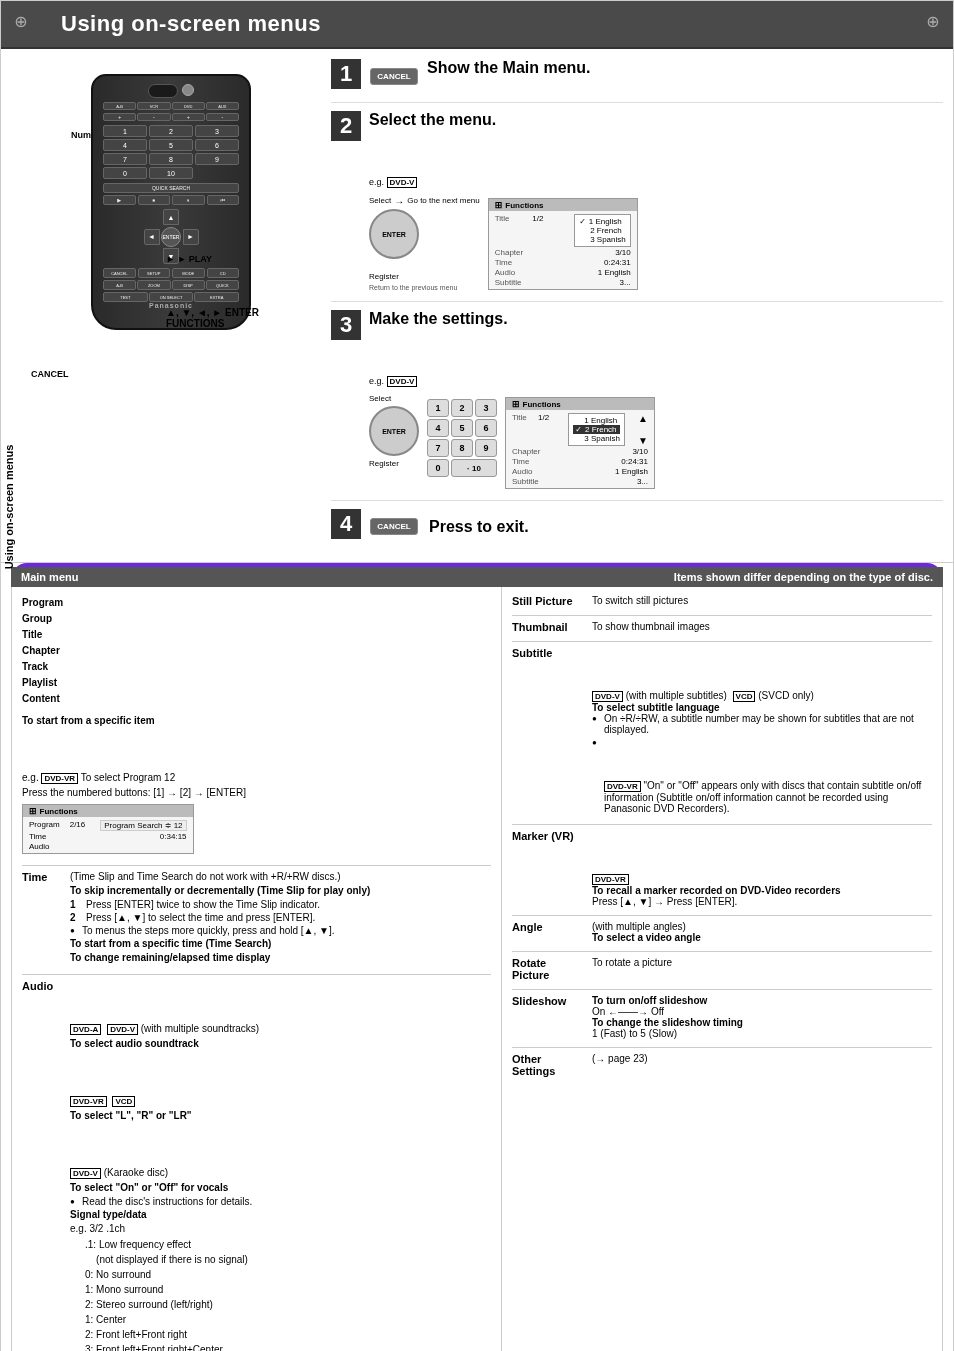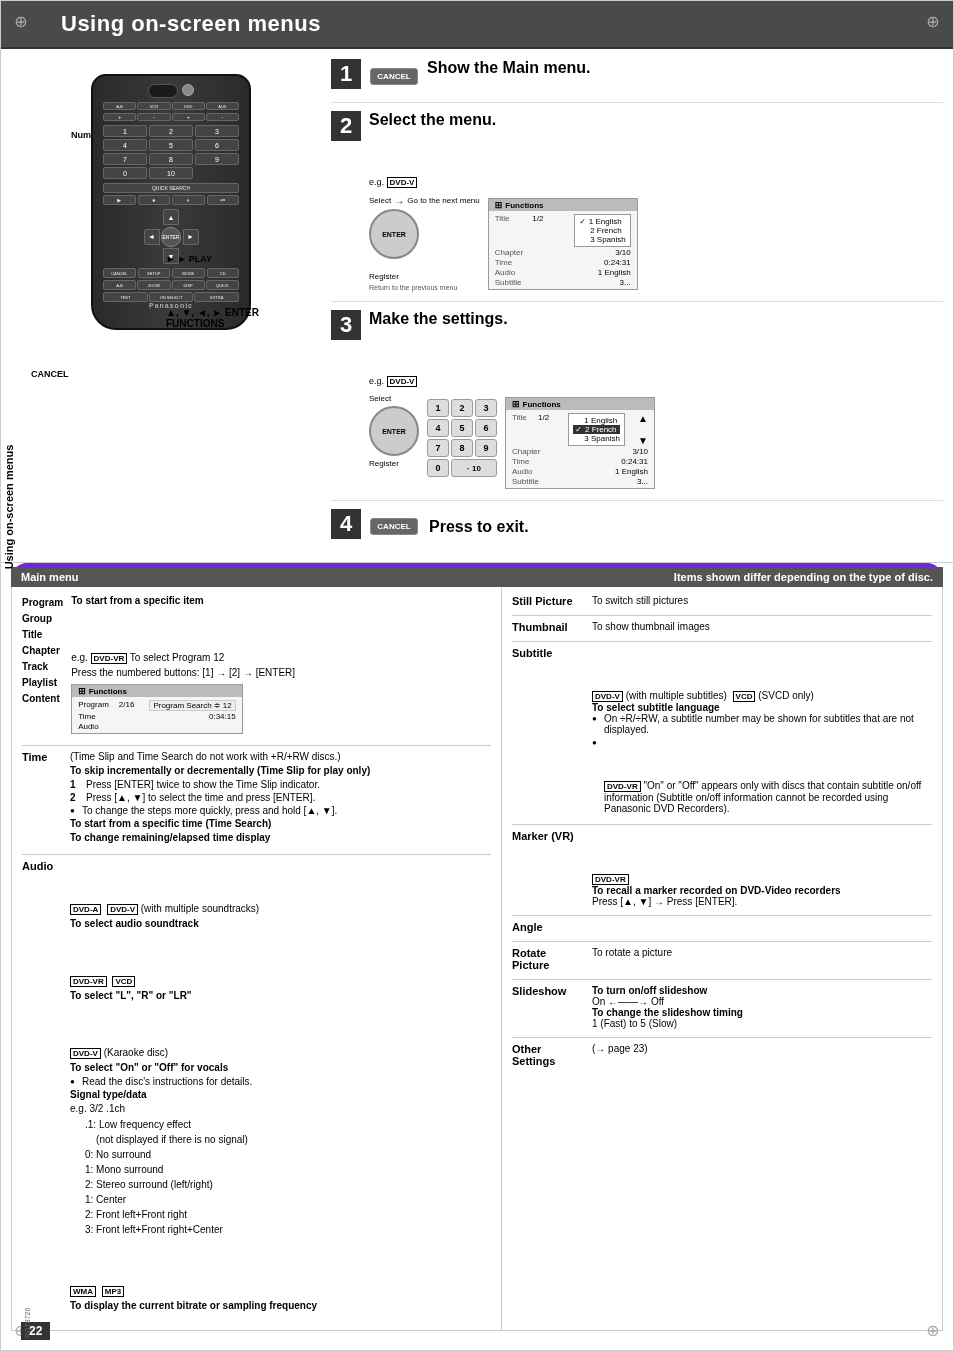--- a/index.html
+++ b/index.html
@@ -726,21 +726,21 @@
 
   <div class="main-menu-section" style="margin: 0 10px 10px 10px;">
     <div class="main-menu-header">
       <span>Main menu</span>
       <span>Items shown differ depending on the type of disc.</span>
     </div>
     <div class="main-menu-body">
 
       <div class="main-menu-left">
 
-        <div style="display:flex; gap:8px; margin-bottom:8px;">
+        <div style="display:flex; flex-direction:column; gap:8px; margin-bottom:8px;">
           <div class="menu-group-labels">
             Program<br>Group<br>Title<br>Chapter<br>Track<br>Playlist<br>Content
           </div>
           <div style="flex:1;">
             <div class="menu-item-desc">
               <b>To start from a specific item</b>
             </div>
             <div class="menu-item-desc">
               e.g. <span class="badge">DVD-VR</span> To select Program 12
             </div>
@@ -784,21 +784,21 @@
             </div>
             <div class="numbered-list-item">
               <span class="list-num">1</span>
               <span>Press [ENTER] twice to show the Time Slip indicator.</span>
             </div>
             <div class="numbered-list-item">
               <span class="list-num">2</span>
               <span>Press [▲, ▼] to select the time and press [ENTER].</span>
             </div>
             <div class="bullet-item">
-              To change the steps more quickly, press and hold [▲, ▼].
+              To menus the steps more quickly, press and hold [▲, ▼].
             </div>
             <div class="menu-item-desc">
               <b>To start from a specific time (Time Search)</b>
             </div>
             <div class="menu-item-desc">
               <b>To change remaining/elapsed time display</b>
             </div>
           </div>
         </div>
 
@@ -901,20 +901,24 @@
               <span class="badge">DVD-VR</span>
             </div>
             <div><b>To recall a marker recorded on DVD-Video recorders</b></div>
             <div>Press [▲, ▼] → Press [ENTER].</div>
           </div>
         </div>
         <div class="divider-line"></div>
 
         <div class="right-menu-row">
           <div class="right-menu-heading">Angle</div>
+          <div class="right-menu-content">
+            <div>(with multiple angles)</div>
+            <div><b>To select a video angle</b></div>
+          </div>
         </div>
         <div class="divider-line"></div>
 
         <div class="right-menu-row">
           <div class="right-menu-heading">Rotate<br>Picture</div>
           <div class="right-menu-content">To rotate a picture</div>
         </div>
         <div class="divider-line"></div>
 
         <div class="right-menu-row">

